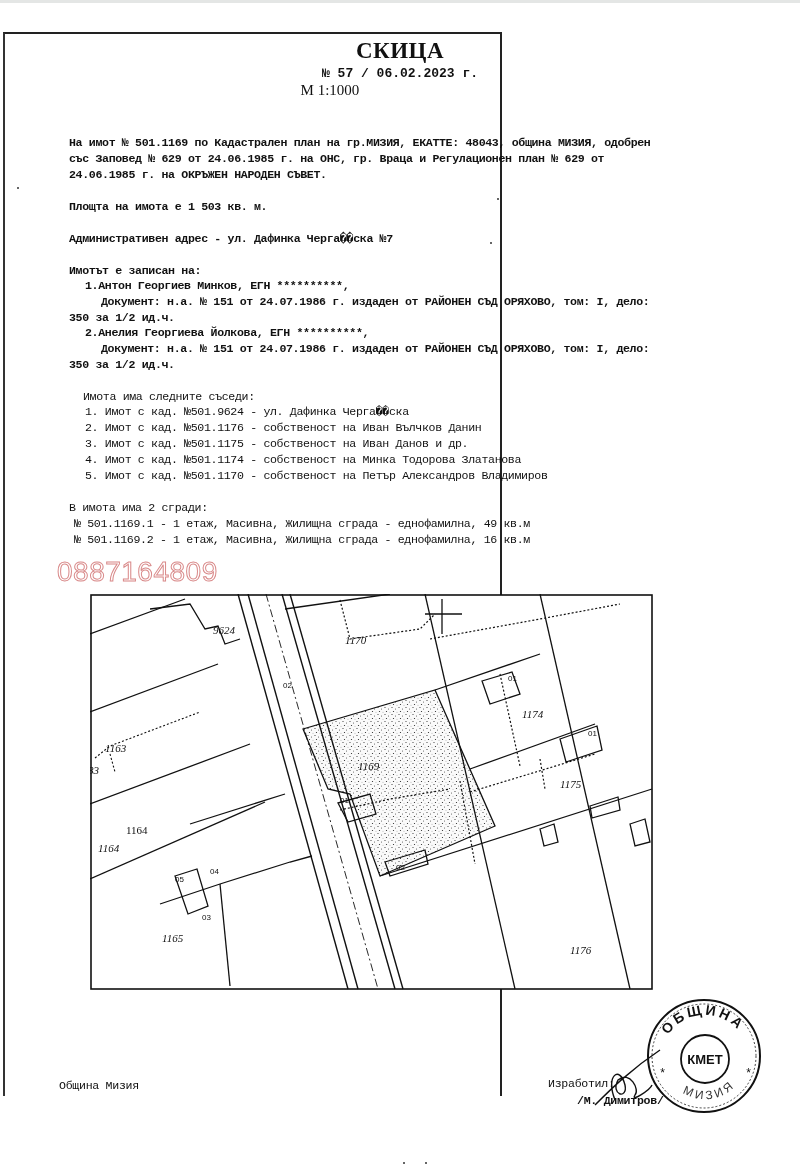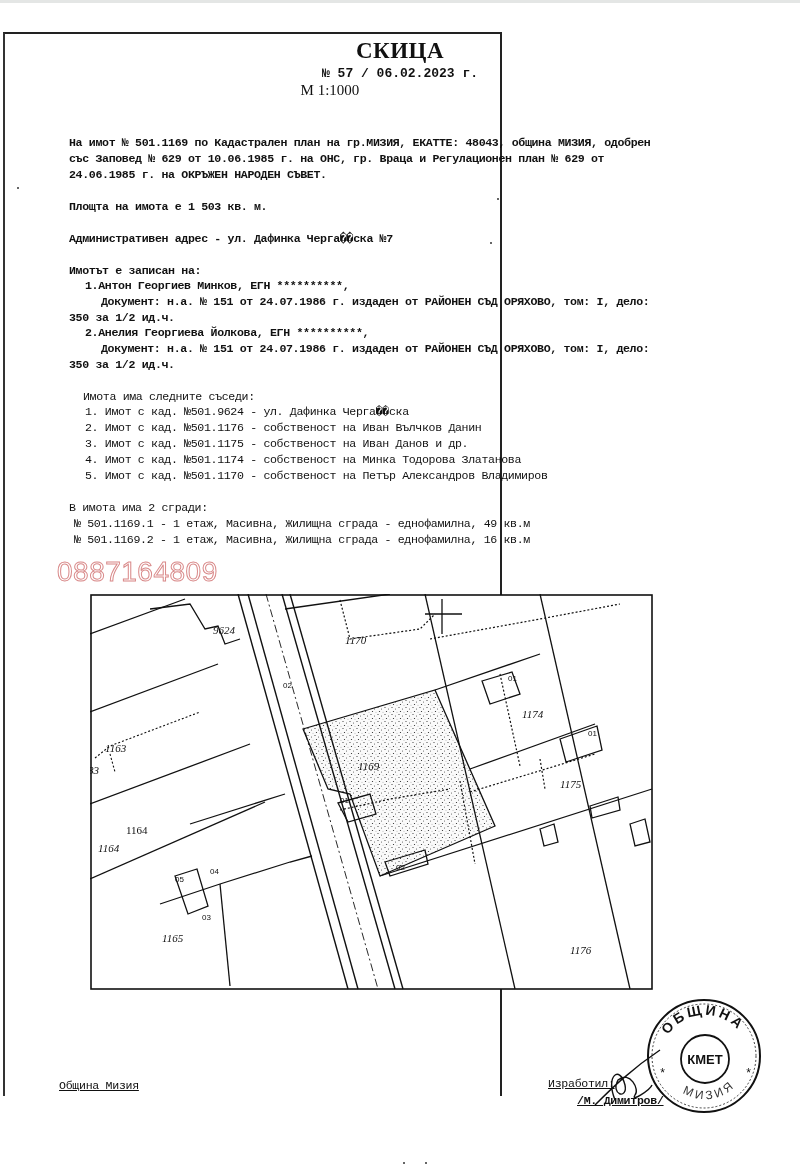--- a/index.html
+++ b/index.html
@@ -9,36 +9,36 @@
   .title { position:absolute; left:0; width:800px; top:38px; text-align:center;
            font-family:"Liberation Serif","DejaVu Serif",serif; font-size:23px; font-weight:bold; letter-spacing:0.5px; }
   .subnum { position:absolute; left:0; width:800px; top:66px; text-align:center; font-size:13px; font-weight:bold; }
   .scale { position:absolute; left:0; width:660px; top:82px; text-align:center;
            font-family:"Liberation Serif","DejaVu Serif",serif; font-size:15px; }
   .t { position:absolute; left:59px; font-size:11.6px; font-weight:bold; white-space:pre; line-height:14px; letter-spacing:-0.35px;margin-left:10px; }
   .t.light { font-weight:normal; }
   .phone { position:absolute; left:57px; top:556px; font-family:"Liberation Sans","DejaVu Sans",sans-serif;
            font-size:28px; color:#fff; -webkit-text-stroke:1px #d98a8a; letter-spacing:0.5px; }
   .map { position:absolute; left:90px; top:594px; width:630px; height:400px; }
-  .sig-label { position:absolute; font-size:11.6px; white-space:pre; letter-spacing:-0.3px;text-decoration:underline; }
+  .sig-label { position:absolute; font-size:11.6px; white-space:pre; letter-spacing:-0.3px; }
   .speck { position:absolute; width:2px; height:2px; background:#333; border-radius:1px; }
 </style>
 </head>
 <body>
 
 <div class="topstrip"></div>
 
 <div style="position:absolute;left:3px;top:32px;width:495px;height:1062px;border-top:2px solid #222;border-left:2px solid #333;border-right:2px solid #222;"></div>
 
 <div class="title">СКИЦА</div>
 <div class="subnum">№ 57 /  06.02.2023 г.</div>
 <div class="scale">М 1:1000</div>
 
 <div class="t" style="top:136px;">На имот № 501.1169 по Кадастрален план на гр.МИЗИЯ, ЕКАТТЕ: 48043, община МИЗИЯ, одобрен</div>
-<div class="t" style="top:152px;">със Заповед № 629 от 10.06.1985 г. на ОНС, гр. Враца и Регулационен план № 629 от</div>
+<div class="t" style="top:152px;">със Заповед № 629 от 24.06.1985 г. на ОНС, гр. Враца и Регулационен план № 629 от</div>
 <div class="t" style="top:168px;">24.06.1985 г. на ОКРЪЖЕН НАРОДЕН СЪВЕТ.</div>
 
 <div class="t" style="top:200px;">Площта на имота е 1 503 кв. м.</div>
 <div class="t" style="top:232px;">Административен адрес - ул. Дафинка Черга��ска №7</div>
 
 <div class="t" style="top:264px;">Имотът е записан на:</div>
 <div class="t" style="top:279px;left:75px;">1.Антон Георгиев Минков, ЕГН **********,</div>
 <div class="t" style="top:295px;left:91px;">Документ: н.а. № 151 от 24.07.1986 г. издаден от РАЙОНЕН СЪД ОРЯХОВО, том: I, дело:</div>
 <div class="t" style="top:311px;">350 за 1/2 ид.ч.</div>
 <div class="t" style="top:326px;left:75px;">2.Анелия Георгиева Йолкова, ЕГН **********,</div>

